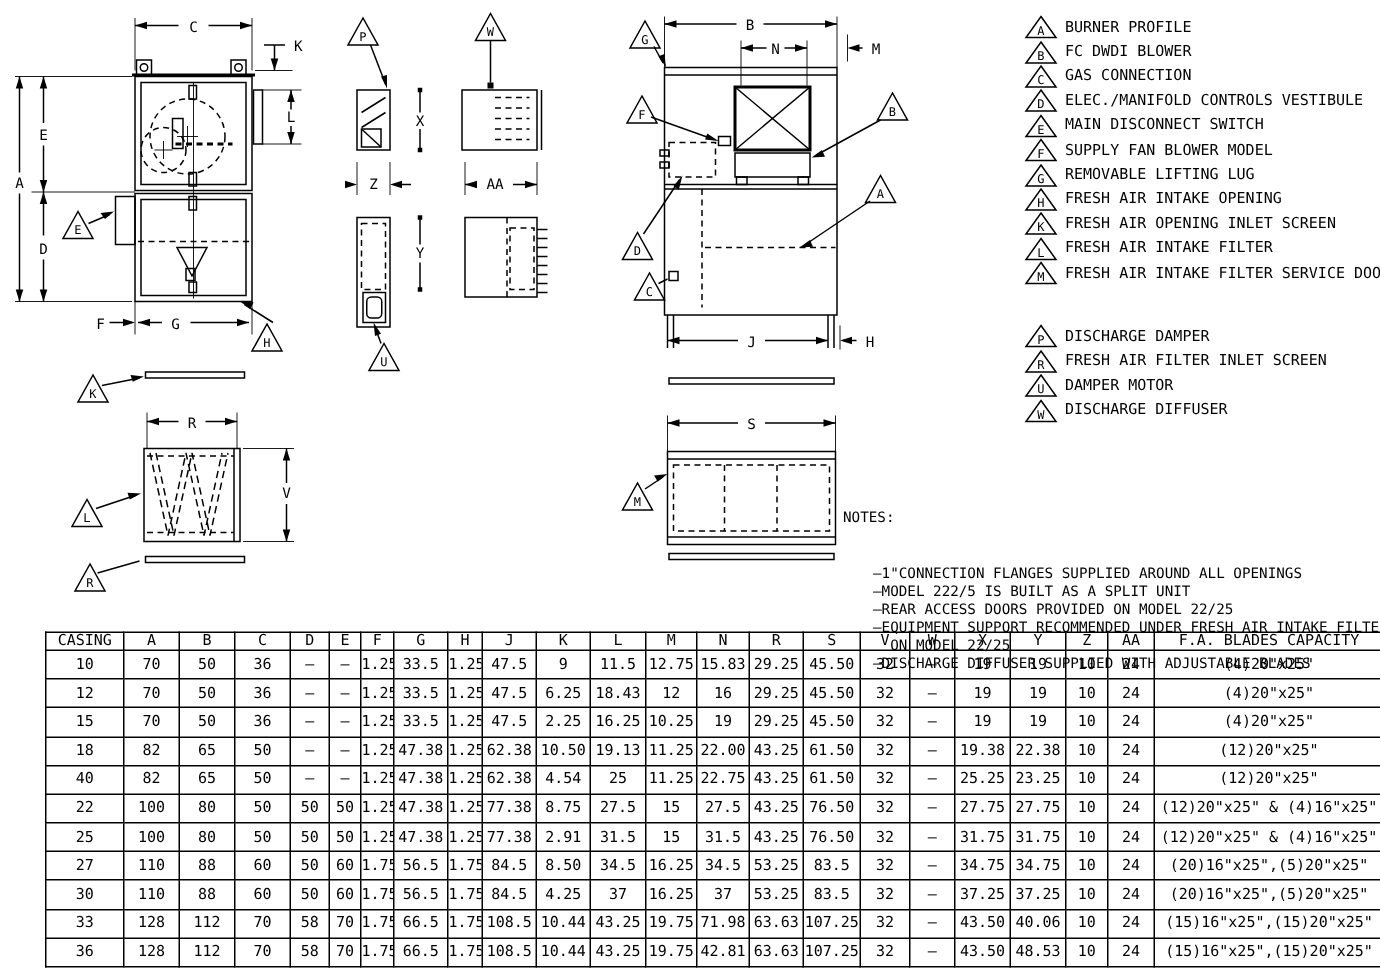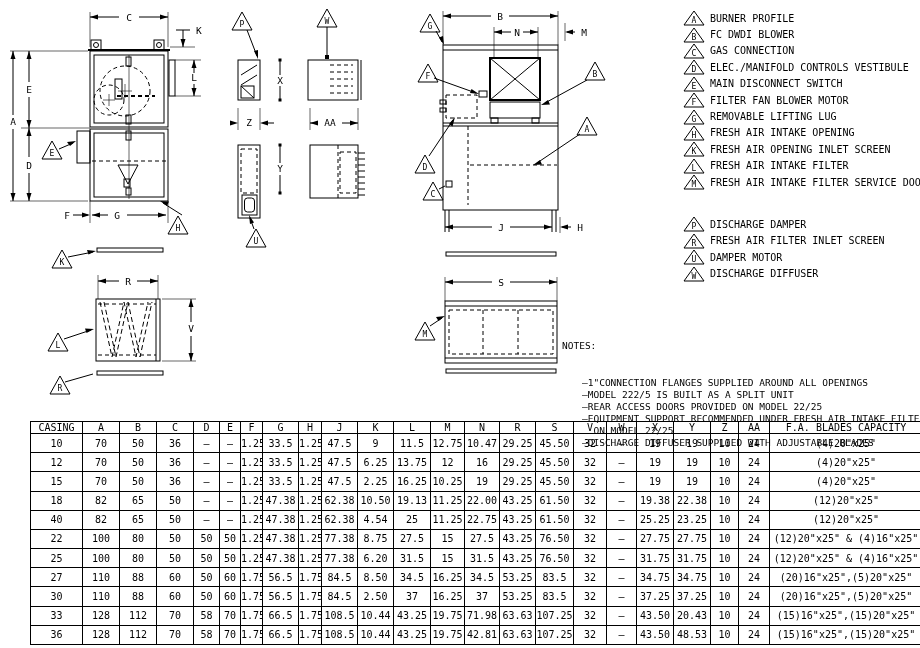--- a/index.html
+++ b/index.html
@@ -441,21 +441,21 @@
             <polygon points="11,1 21,15 1,15"></polygon>
             <text x="11" y="13" class="tritext">E</text>
           </svg>
           <span class="legend-label">MAIN DISCONNECT SWITCH</span>
         </div>
         <div class="legend-row">
           <svg width="22" height="16" style="position: static;">
             <polygon points="11,1 21,15 1,15"></polygon>
             <text x="11" y="13" class="tritext">F</text>
           </svg>
-          <span class="legend-label">FILTER FAN BLOWER MOTOR</span>
+          <span class="legend-label">SUPPLY FAN BLOWER MODEL</span>
         </div>
         <div class="legend-row">
           <svg width="22" height="16" style="position: static;">
             <polygon points="11,1 21,15 1,15"></polygon>
             <text x="11" y="13" class="tritext">G</text>
           </svg>
           <span class="legend-label">REMOVABLE LIFTING LUG</span>
         </div>
         <div class="legend-row">
           <svg width="22" height="16" style="position: static;">
@@ -584,21 +584,21 @@
           <td>36</td>
           <td>–</td>
           <td>–</td>
           <td>1.25</td>
           <td>33.5</td>
           <td>1.25</td>
           <td>47.5</td>
           <td>9</td>
           <td>11.5</td>
           <td>12.75</td>
-          <td>10.47</td>
+          <td>15.83</td>
           <td>29.25</td>
           <td>45.50</td>
           <td>32</td>
           <td>–</td>
           <td>19</td>
           <td>19</td>
           <td>10</td>
           <td>24</td>
           <td>(4)20"x25"</td>
         </tr>
@@ -607,21 +607,21 @@
           <td>70</td>
           <td>50</td>
           <td>36</td>
           <td>–</td>
           <td>–</td>
           <td>1.25</td>
           <td>33.5</td>
           <td>1.25</td>
           <td>47.5</td>
           <td>6.25</td>
-          <td>13.75</td>
+          <td>18.43</td>
           <td>12</td>
           <td>16</td>
           <td>29.25</td>
           <td>45.50</td>
           <td>32</td>
           <td>–</td>
           <td>19</td>
           <td>19</td>
           <td>10</td>
           <td>24</td>
@@ -731,21 +731,21 @@
           <td>25</td>
           <td>100</td>
           <td>80</td>
           <td>50</td>
           <td>50</td>
           <td>50</td>
           <td>1.25</td>
           <td>47.38</td>
           <td>1.25</td>
           <td>77.38</td>
-          <td>6.20</td>
+          <td>2.91</td>
           <td>31.5</td>
           <td>15</td>
           <td>31.5</td>
           <td>43.25</td>
           <td>76.50</td>
           <td>32</td>
           <td>–</td>
           <td>31.75</td>
           <td>31.75</td>
           <td>10</td>
@@ -781,21 +781,21 @@
           <td>30</td>
           <td>110</td>
           <td>88</td>
           <td>60</td>
           <td>50</td>
           <td>60</td>
           <td>1.75</td>
           <td>56.5</td>
           <td>1.75</td>
           <td>84.5</td>
-          <td>2.50</td>
+          <td>4.25</td>
           <td>37</td>
           <td>16.25</td>
           <td>37</td>
           <td>53.25</td>
           <td>83.5</td>
           <td>32</td>
           <td>–</td>
           <td>37.25</td>
           <td>37.25</td>
           <td>10</td>
@@ -815,21 +815,21 @@
           <td>108.5</td>
           <td>10.44</td>
           <td>43.25</td>
           <td>19.75</td>
           <td>71.98</td>
           <td>63.63</td>
           <td>107.25</td>
           <td>32</td>
           <td>–</td>
           <td>43.50</td>
-          <td>20.43</td>
+          <td>40.06</td>
           <td>10</td>
           <td>24</td>
           <td>(15)16"x25",(15)20"x25"</td>
         </tr>
         <tr>
           <td>36</td>
           <td>128</td>
           <td>112</td>
           <td>70</td>
           <td>58</td>

